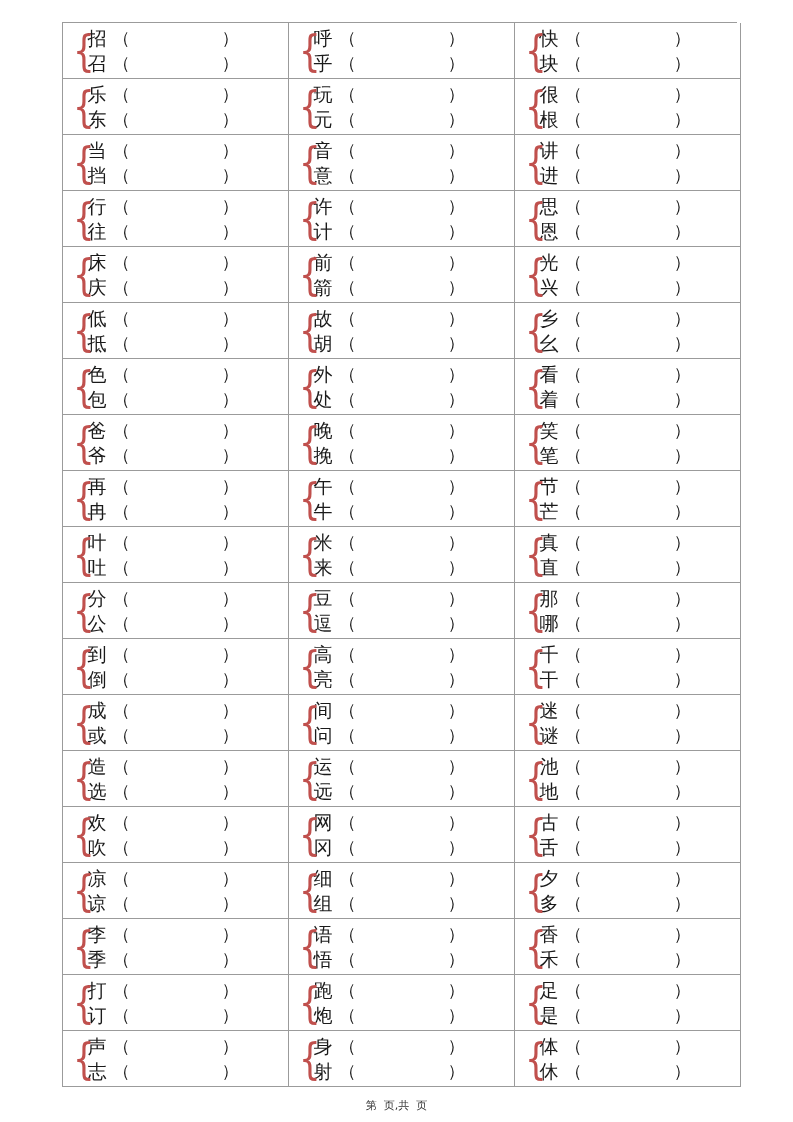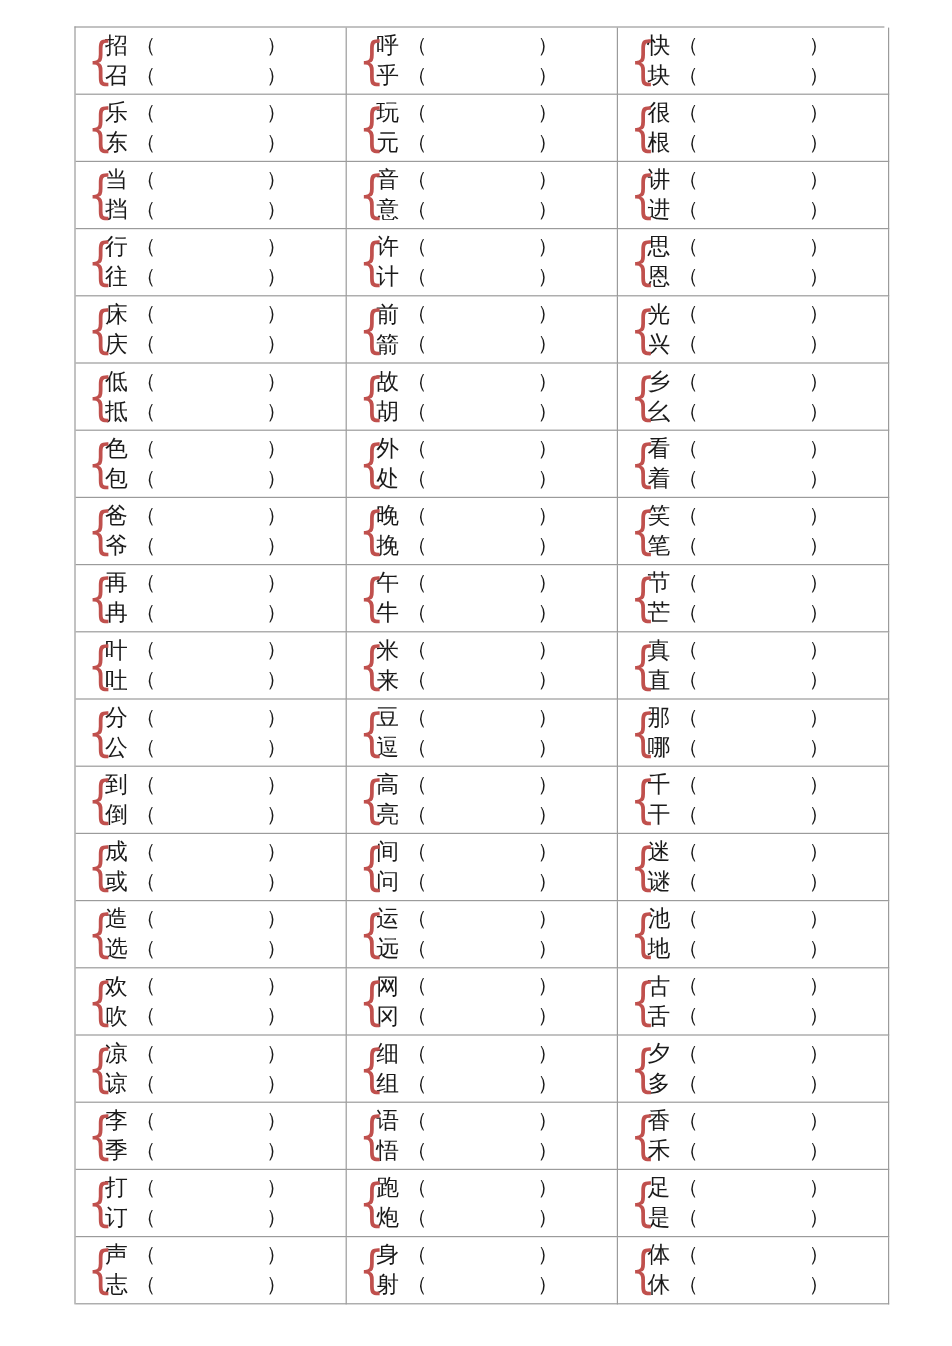--- a/index.html
+++ b/index.html
@@ -880,13 +880,16 @@
                 <div class="parens">
                   <div class="prow">（                 ）</div>
                   <div class="prow">（                 ）</div>
                 </div>
               </div>
             </td>
           </tr>
         </tbody>
     </table>
   </div>
+  <div class="footer">
+    <span>第</span><span class="num">&nbsp;&nbsp;</span><span>页</span><span>,共</span><span class="num">&nbsp;&nbsp;</span><span>页</span>
+  </div>
 </div>
 
 </body></html>

